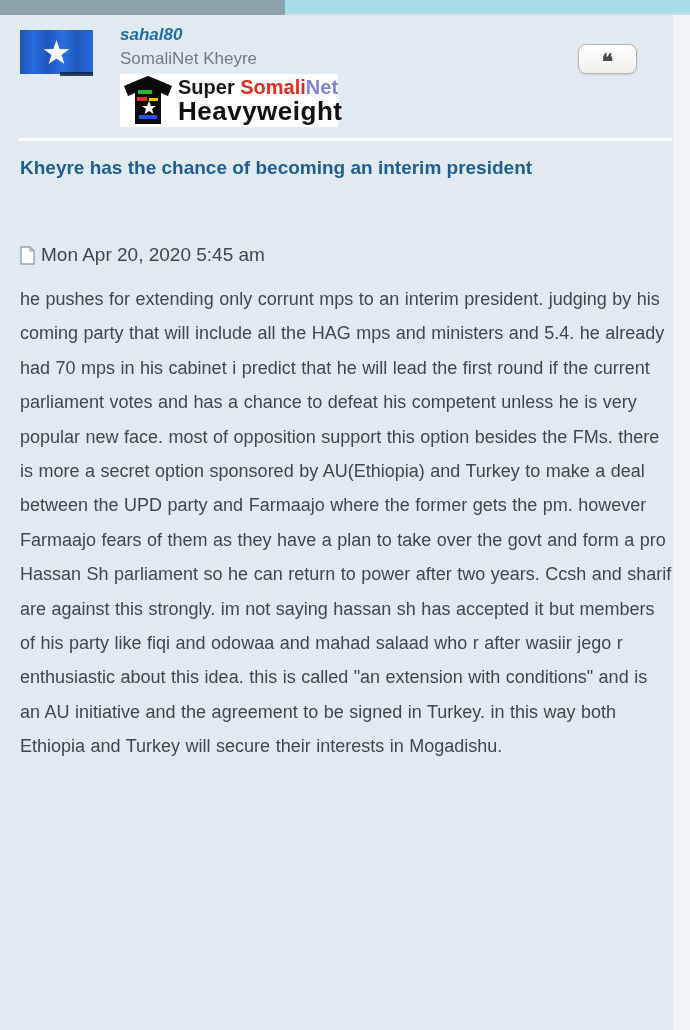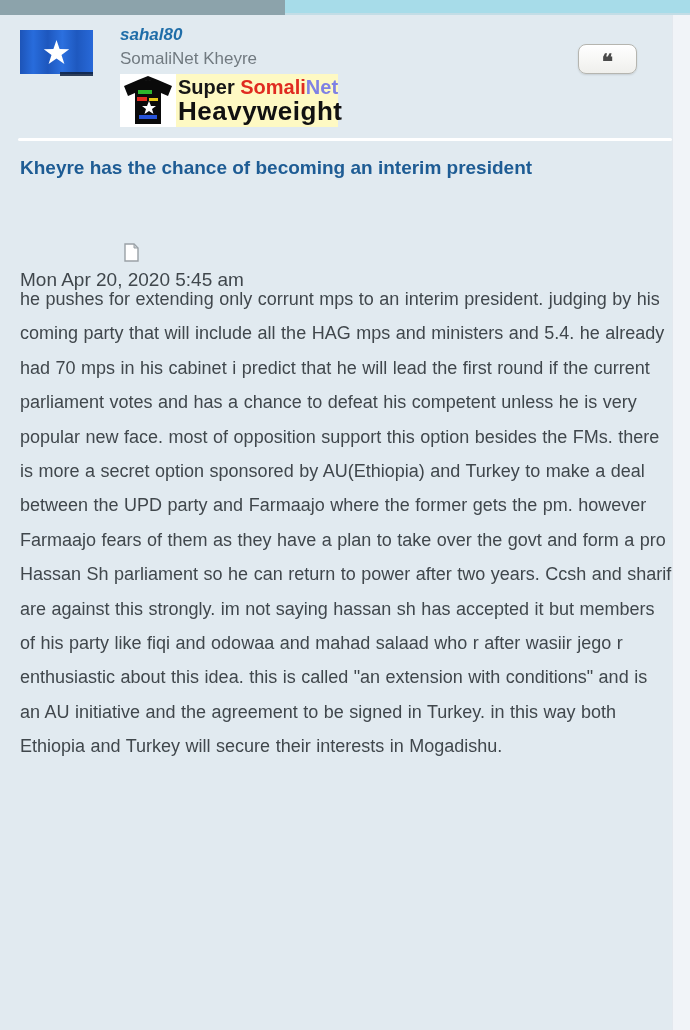--- a/index.html
+++ b/index.html
@@ -40,21 +40,21 @@
     color: var(--username-blue, #1f6da8);
     font-weight: bold; font-size: 17px; line-height: 22px;
     text-decoration: none; display: inline-block; cursor: pointer; font-style: italic;
   }
   .rank {
     color: var(--rank-gray, #717a80);
     font-size: 17px; line-height: 22px; margin-top: 2px;
   }
   .badge {
     margin-top: 4px; width: 218px; height: 53px;
-    background: #fef9c3; display: flex; align-items: center;
+    background: #ffffff; display: flex; align-items: center;
   }
   .badge .tshirt { width: 56px; height: 53px; flex: 0 0 auto; }
   .badge-text { padding-left: 2px; white-space: nowrap; }
   .badge-line1 { font-size: 20px; font-weight: bold; line-height: 21px; color: #161616; }
   .badge-line1 .w-red { color: var(--badge-red, #e02b20); }
   .badge-line1 .w-net { color: var(--badge-net-blue, #7f81e4); }
   .badge-line2 { font-size: 26px; font-weight: bold; line-height: 27px; color: #111111; letter-spacing: 0.5px; }
 
   .quote-button {
     position: absolute; left: 578px; top: 44px; width: 59px; height: 30px;
@@ -76,21 +76,21 @@
   }
 
   .post-title {
     position: absolute; left: 20px; top: 146px; width: 642px;
     color: var(--title-blue, #1e5c94);
     font-size: 19px; font-weight: bold; line-height: 44px;
   }
 
   .date-row {
     position: absolute; left: 20px; top: 243px;
-    display: flex; align-items: center; gap: 6px; flex-direction: column;
+    display: flex; align-items: center; gap: 6px;
   }
   .doc-icon { width: 15px; height: 19px; display: block; }
   .date-text {
     color: var(--text-dark, #40474c);
     font-size: 19px; line-height: 24px;
   }
 
   .post-body {
     position: absolute; left: 20px; top: 282px; width: 652px;
     color: var(--text-dark, #40474c);

